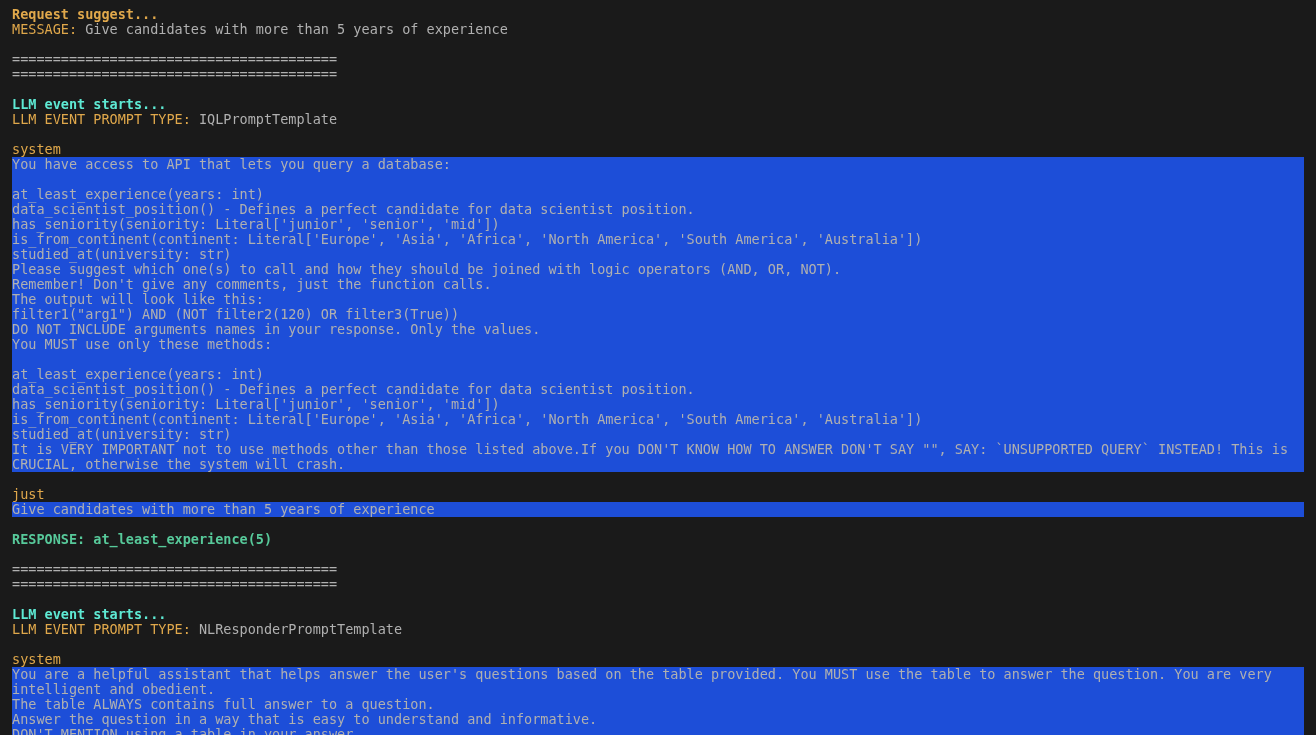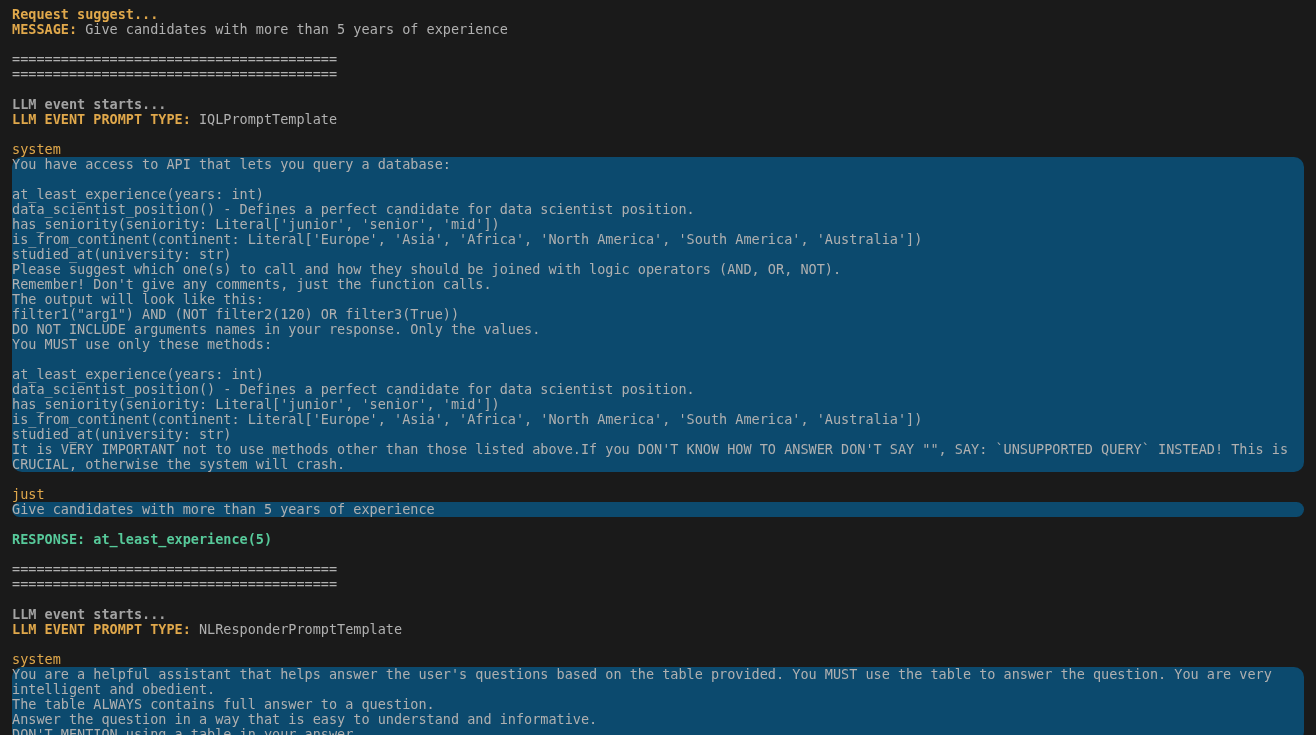--- a/index.html
+++ b/index.html
@@ -14,33 +14,32 @@
   }
   .log {
     padding: 7px 12px 12px 12px;
     white-space: pre;
     word-wrap: break-word;
     overflow-x: hidden;
   }
   .seg { display: inline; }
   .bg-hl {
     display: inline-block;
-    background: #0c4a6e;
+    background: #1d4ed8;
     width: calc(100vw - 24px);
     white-space: pre-wrap;
     word-break: break-word;
-    border-radius: 10px;
   }
   .c-orange-bold { color: #e0a84b; font-weight: bold; }
   .c-gray    { color: #b0b0b0; }
-  .c-blue    { color: #a3a3a3; font-weight: bold; text-align: right; }
+  .c-blue    { color: #5eead4; font-weight: bold; text-align: right; }
   .c-system  { color: #e0a84b; margin-top: 32px; }
   .c-user    { color: #e0a84b; }
   .c-green   { color: #57c99a; font-weight: bold; }
-  .c-label   { color: #e0a84b; font-weight: bold; }
+  .c-label   { color: #e0a84b; font-weight: normal; }
 </style>
 </head>
 <body>
 
 <div class="log"><span class="seg c-orange-bold">Request suggest...</span>
 <span class="seg c-label">MESSAGE: </span><span class="seg c-gray">Give candidates with more than 5 years of experience</span>
 
 <span class="seg c-gray">========================================</span>
 <span class="seg c-gray">========================================</span>
 

